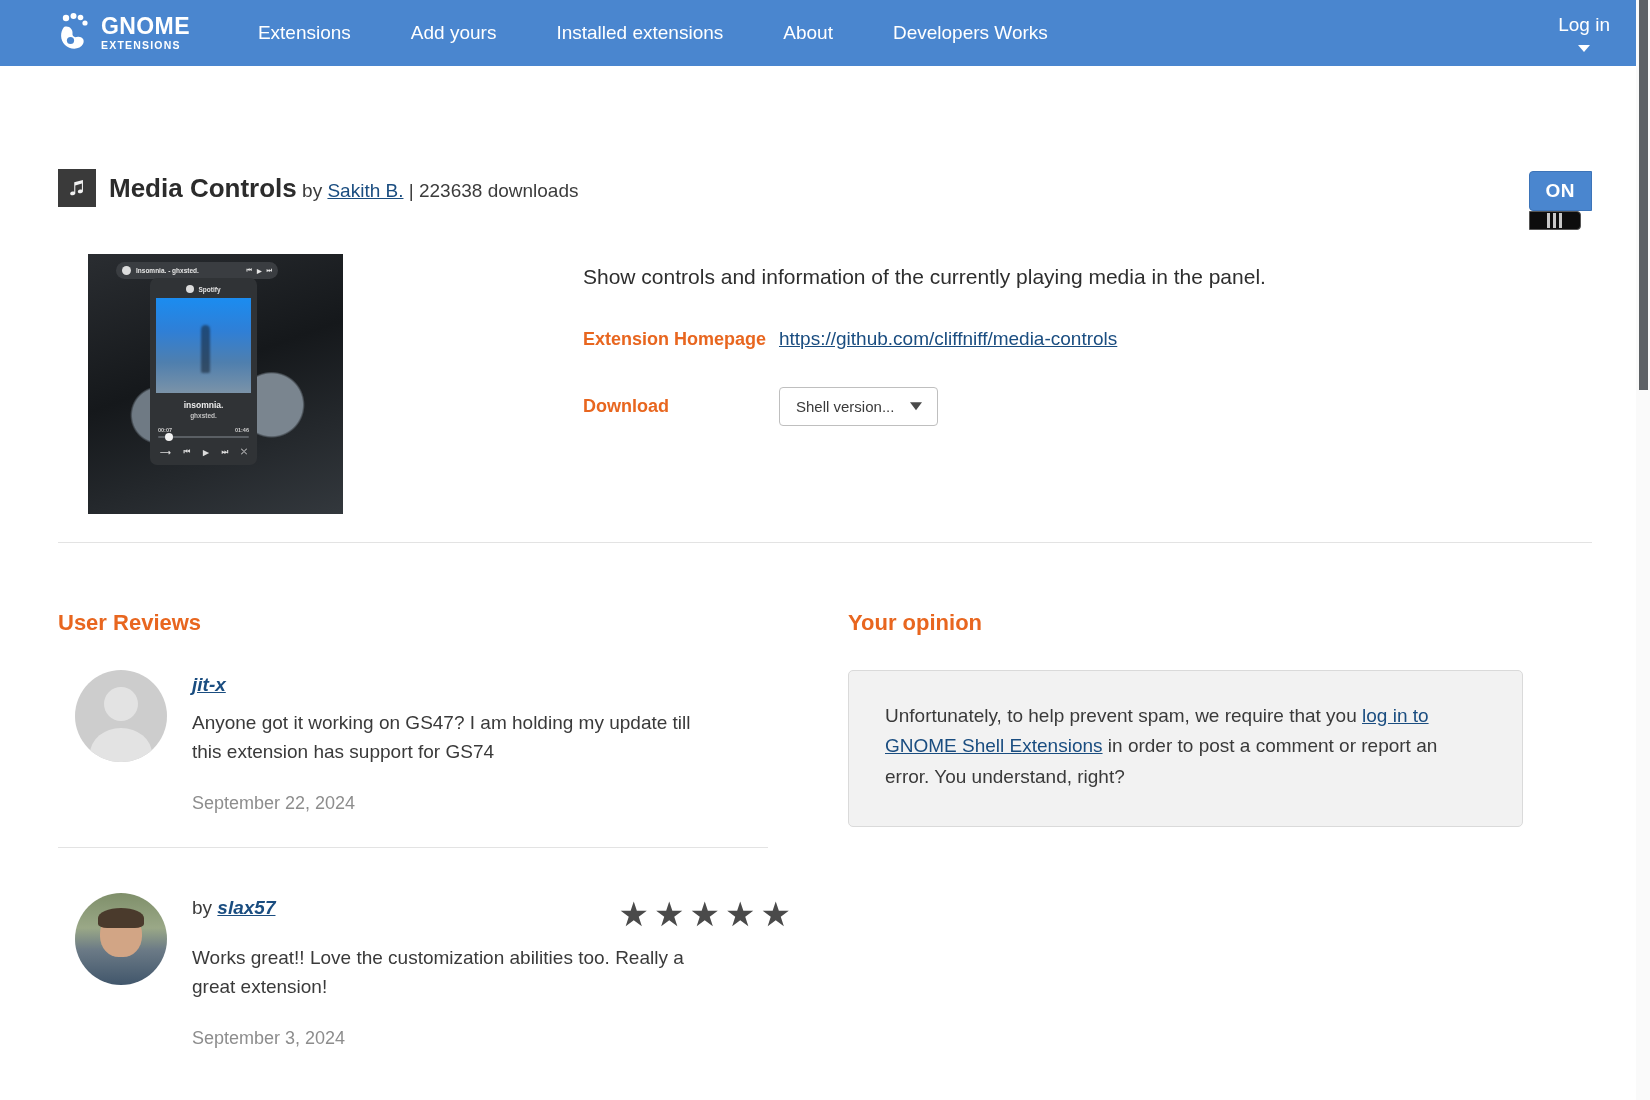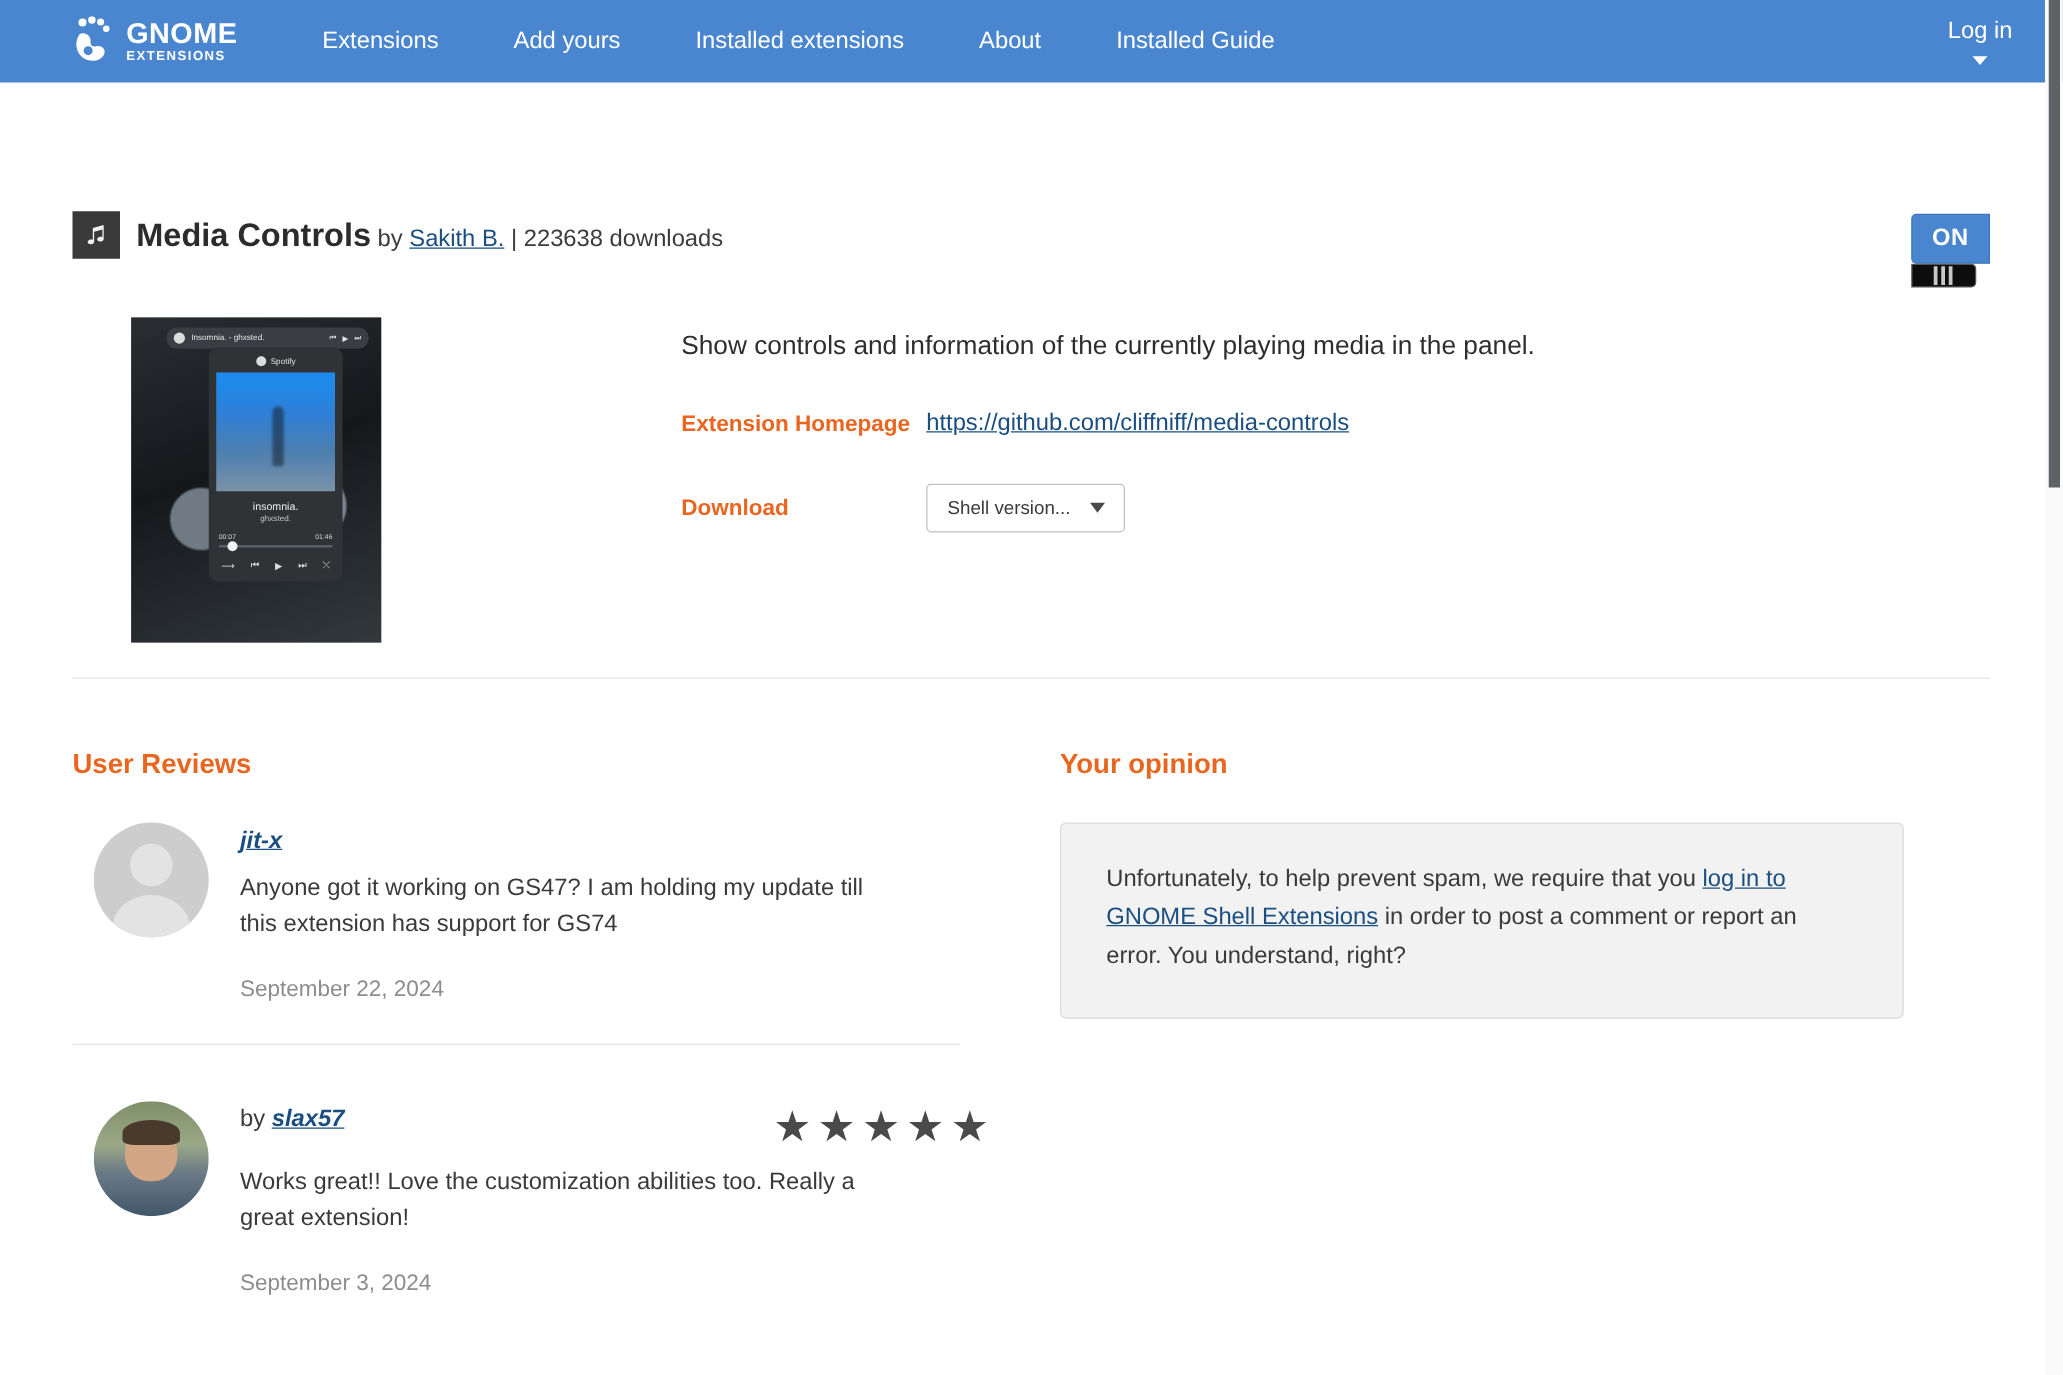--- a/index.html
+++ b/index.html
@@ -128,26 +128,27 @@
     width: 52px;
     display: flex; align-items: center; justify-content: center;
     cursor: pointer;
   }
   .sliders { display: flex; gap: 3px; }
   .sliders i { display:block; width: 3px; height: 15px; background: #c8c8c8; }
 
   
   .ext-body { display: flex; margin-top: 24px; }
   .shot {
-    width: 200px; height: 260px;
+    width: 255px; height: 260px;
     flex: none;
-    margin-left: 47px;
+    margin-left: 30px;
     background: #1b1d1f;
     position: relative;
     overflow: hidden;
+    font-weight: bold;
   }
   .shot-bg {
     position: absolute; inset: 0;
     background:
       radial-gradient(circle at 28% 62%, #6f7a84 0 11%, transparent 12%),
       radial-gradient(circle at 72% 58%, #7a858f 0 13%, transparent 14%),
       linear-gradient(160deg, #2a2d31 0%, #15181b 45%, #33383d 100%);
   }
   .shot-topbar {
     position: absolute;
@@ -255,20 +256,21 @@
 
   
   .cols { display: flex; margin-top: 55px; }
   .col-left { width: 745px; flex: none; }
   .col-right { flex: 1; padding-left: 45px; }
   .sec-title {
     color: #e8661f;
     font-weight: bold;
     font-size: 22px;
     margin-bottom: 34px;
+    margin-top: 12px;
   }
   .review { display: flex; align-items: flex-start; }
   .avatar {
     width: 92px; height: 92px; border-radius: 50%;
     flex: none; margin-left: 17px; margin-right: 25px;
     overflow: hidden; position: relative;
     background: #cdcdcd;
   }
   .avatar-default::before {
     content: ""; position: absolute;
@@ -353,21 +355,21 @@
       <span class="brand-gnome">GNOME</span>
       <span class="brand-ext">EXTENSIONS</span>
     </span>
   </a>
 
   <div class="nav-links">
     <a class="nav-link" href="#">Extensions</a>
     <a class="nav-link" href="#">Add yours</a>
     <a class="nav-link" href="#">Installed extensions</a>
     <a class="nav-link" href="#">About</a>
-    <a class="nav-link" href="#">Installed Guide</a>
+    <a class="nav-link" href="#">Developers Works</a>
   </div>
 
   <div class="nav-right">
     <a class="login-link" href="#">
       <span>Log in</span>
       <span class="caret"></span>
     </a>
   </div>
 </div>
 

